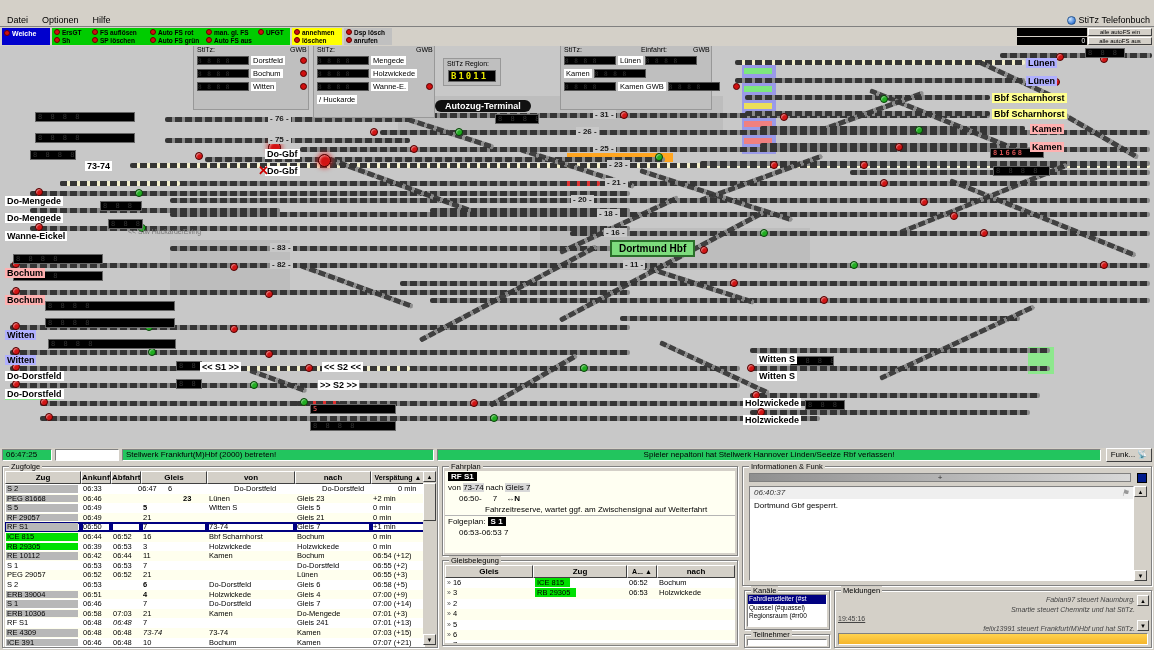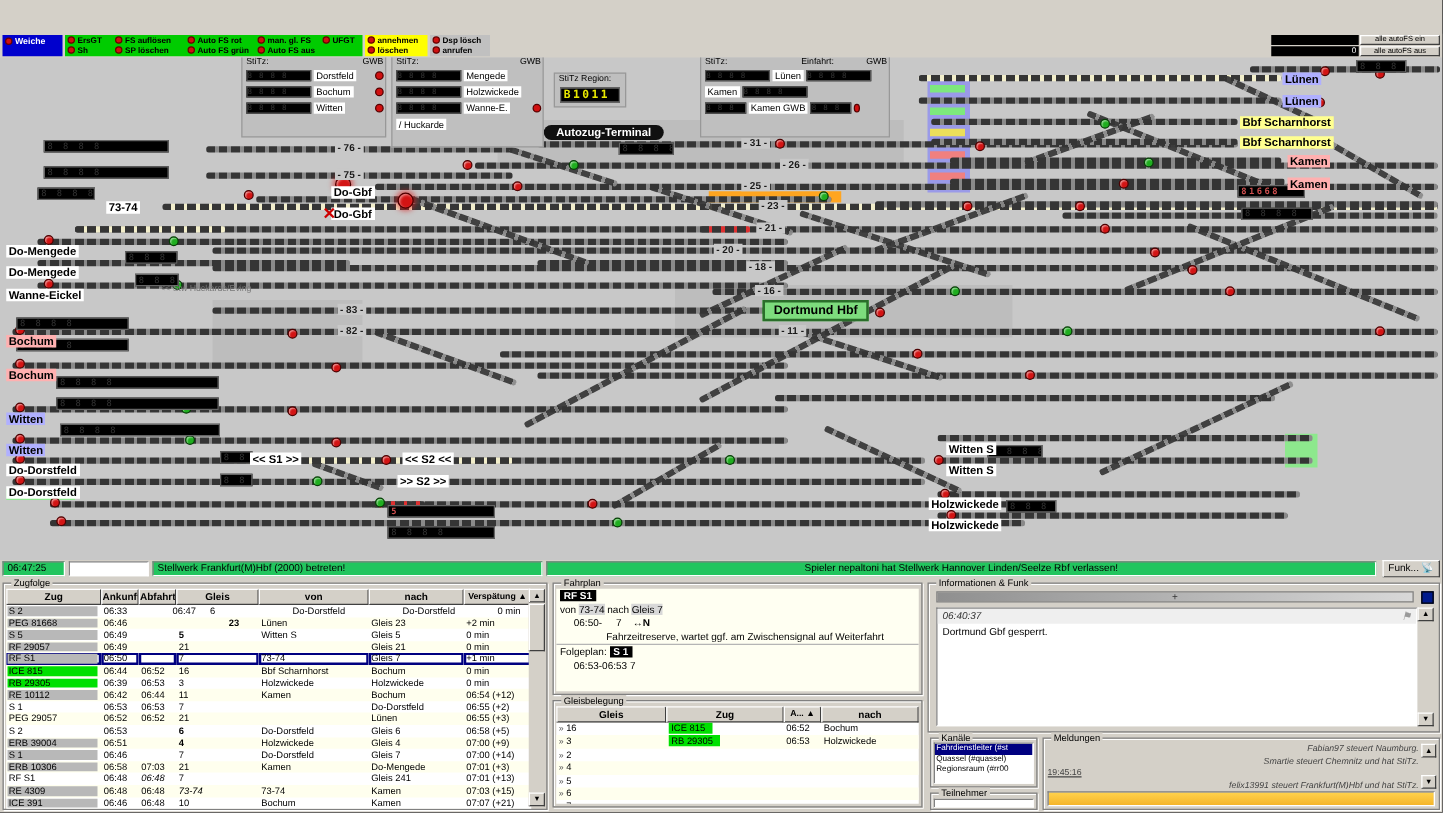--- a/index.html
+++ b/index.html
@@ -130,20 +130,29 @@
   .mline.right { text-align:right; }
   .mline.ts { font-style:normal; text-decoration:underline; }
   #meldinput { position:absolute; left:3px; bottom:2px; right:3px; height:12px; background:linear-gradient(180deg,#ffd24d,#f5b52a); border:1px solid; border-color:#808080 #fff #fff #808080; }
 </style>
 </head>
 <body>
 
 <div id="app">
 
 
+  <div id="menubar">
+    <span class="menuitem">Datei</span>
+    <span class="menuitem">Optionen</span>
+    <span class="menuitem">Hilfe</span>
+    <span class="right">
+      <span class="globe"></span>
+      <span>StiTz Telefonbuch</span>
+    </span>
+  </div>
 
   <div id="toolbar">
     <div class="tbtn" id="btn-weiche">
       <span class="dot"></span>
       <span>Weiche</span>
     </div>
     <div id="greenblock">
         <div class="gcol" style="position: absolute; left: 0px; top: 0px; width: 38px; height: 17px;">
           <div class="gitem">
             <div class="dot"></div>
@@ -404,21 +413,21 @@
       <div class="lab" style="position: absolute; left: 757px; top: 308px;">Witten S</div>
       <div class="lab" style="position: absolute; left: 757px; top: 325px;">Witten S</div>
       <div class="lab" style="position: absolute; left: 743px; top: 352px;">Holzwickede</div>
       <div class="lab" style="position: absolute; left: 743px; top: 369px;">Holzwickede</div>
       <div class="lab" style="position: absolute; left: 265px; top: 103px;">Do-Gbf</div>
       <div class="lab" style="position: absolute; left: 265px; top: 120px;">Do-Gbf</div>
       <div class="lab" style="position: absolute; left: 85px; top: 115px;">73-74</div>
       <div class="num" style="position: absolute; left: 268px; top: 68px;">- 76 -</div>
       <div class="num" style="position: absolute; left: 268px; top: 89px;">- 75 -</div>
       <div class="num" style="position: absolute; left: 593px; top: 64px;">- 31 -</div>
-      <div class="num" style="position: absolute; left: 624px; top: 81px;">- 26 -</div>
+      <div class="num" style="position: absolute; left: 576px; top: 81px;">- 26 -</div>
       <div class="num" style="position: absolute; left: 593px; top: 98px;">- 25 -</div>
       <div class="num" style="position: absolute; left: 607px; top: 114px;">- 23 -</div>
       <div class="num" style="position: absolute; left: 605px; top: 132px;">- 21 -</div>
       <div class="num" style="position: absolute; left: 571px; top: 149px;">- 20 -</div>
       <div class="num" style="position: absolute; left: 597px; top: 163px;">- 18 -</div>
       <div class="num" style="position: absolute; left: 604px; top: 182px;">- 16 -</div>
       <div class="num" style="position: absolute; left: 623px; top: 214px;">- 11 -</div>
       <div class="num" style="position: absolute; left: 270px; top: 197px;">- 83 -</div>
       <div class="num" style="position: absolute; left: 270px; top: 214px;">- 82 -</div>
       <div class="lab" style="position: absolute; left: 200px; top: 316px;">&lt;&lt; S1 &gt;&gt;</div>
@@ -473,21 +482,21 @@
         <div class="ptitle" style="position: absolute; left: 132px; top: 1px;">GWB</div>
         <div class="prow" style="position: absolute; left: 3px; top: 10px; width: 146px; height: 10px;">
           <div class="plcd">8 8 8 8</div>
           <div class="plab">Lünen</div>
           <div class="plcd">8 8 8 8</div>
         </div>
         <div class="prow" style="position: absolute; left: 3px; top: 23px; width: 146px; height: 10px;">
           <div class="plab">Kamen</div>
           <div class="plcd">8 8 8 8</div>
         </div>
-        <div class="prow" style="position: absolute; left: 3px; top: 36px; width: 124px; height: 10px;">
+        <div class="prow" style="position: absolute; left: 3px; top: 36px; width: 176px; height: 10px;">
           <div class="plcd">8 8 8 8</div>
           <div class="plab">Kamen GWB</div>
           <div class="plcd">8 8 8 8</div>
           <div class="pdot" style="margin-left: auto;"></div>
         </div>
       </div>
       <div class="panel" style="position: absolute; left: 443px; top: 12px; width: 58px; height: 28px;">
         <div class="ptitle" style="position: absolute; left: 3px; top: 1px;">StiTz Region:</div>
         <div class="lcd yel" style="position: absolute; left: 4px; top: 11px; width: 48px; height: 12px; font-size: 9px; line-height: 10px;">B1011</div>
       </div>

